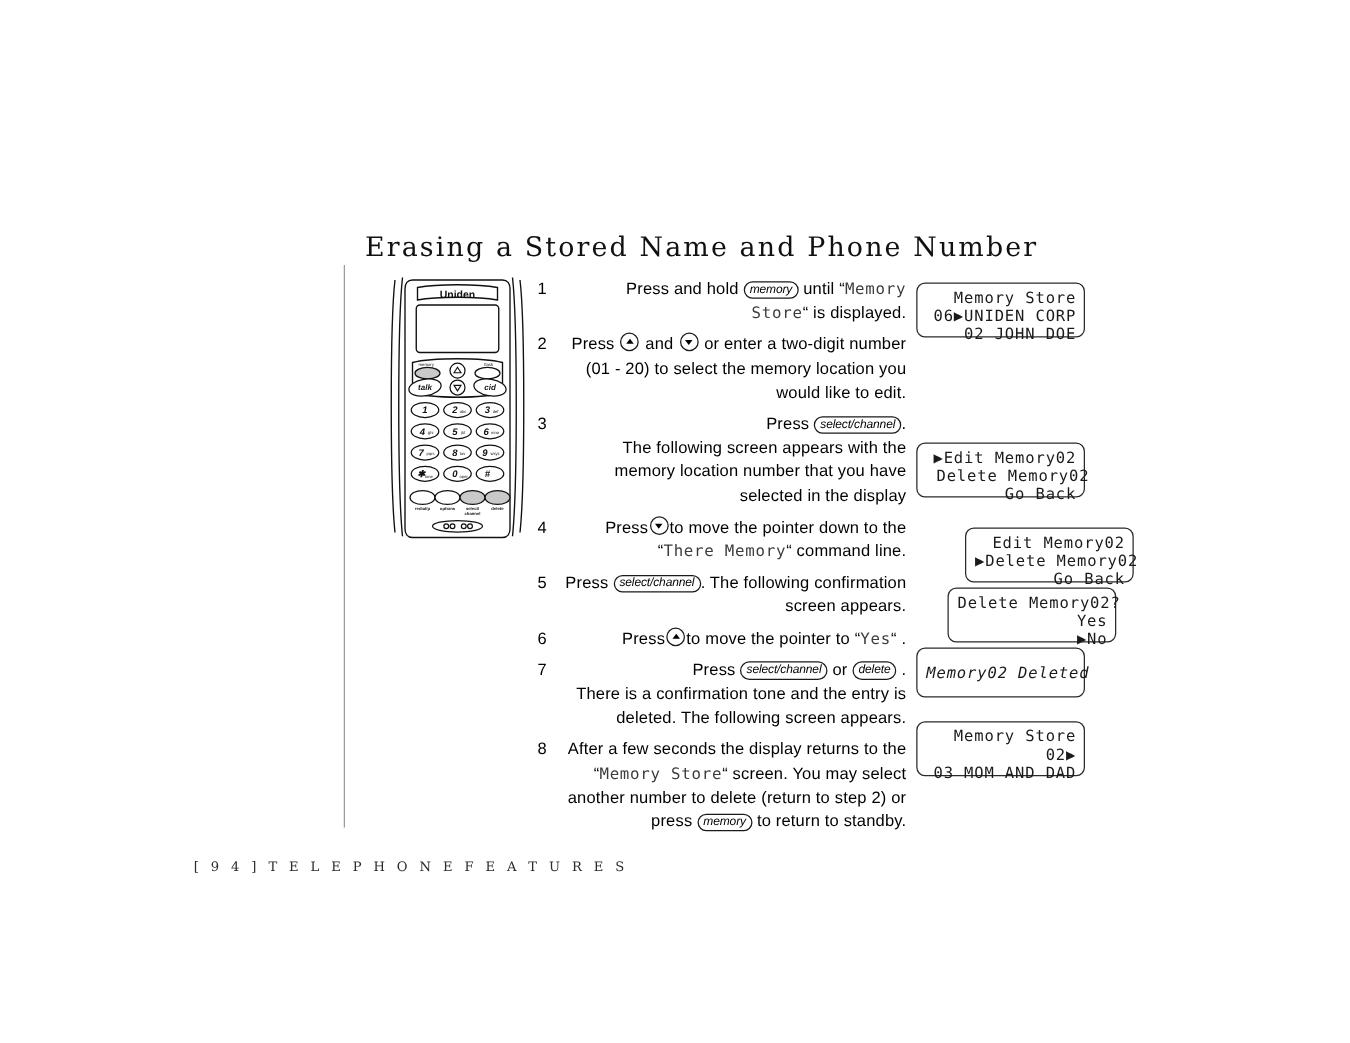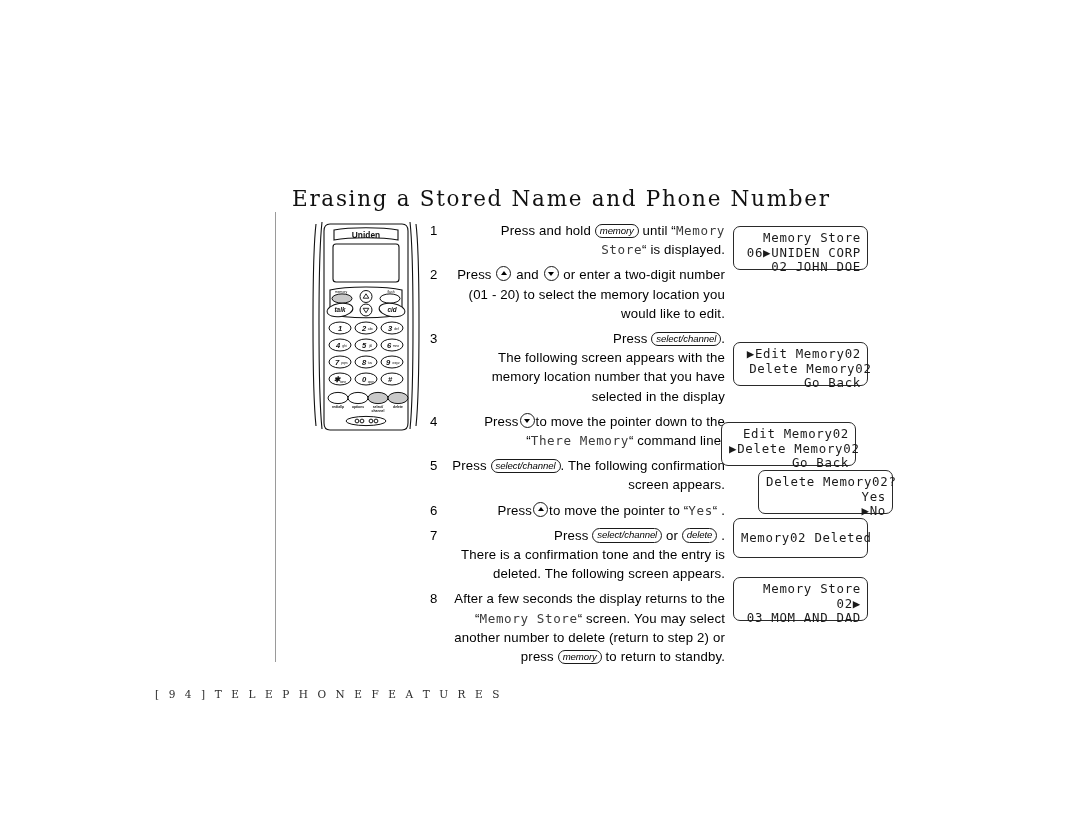--- a/index.html
+++ b/index.html
@@ -139,25 +139,25 @@
     font-family: "DejaVu Sans Mono", "Liberation Mono", monospace;
     font-size: 12.4px;
     line-height: 14.6px;
     letter-spacing: 0.7px;
     color: #1a1a1a;
     white-space: pre;
   }
   .lcd .row { display: block; height: 14.6px; }
 
   .lcd-memory-store-1 { left: 733px; top: 226px; width: 135px; height: 44px; }
-  .lcd-edit-menu      { left: 733px; top: 342px; width: 135px; height: 44px; }
-  .lcd-delete-menu    { left: 721px; top: 422px; width: 135px; height: 44px; }
+  .lcd-edit-menu      { left: 733px; top: 354px; width: 135px; height: 44px; }
+  .lcd-delete-menu    { left: 772px; top: 422px; width: 135px; height: 44px; }
   .lcd-confirm        { left: 733px; top: 470px; width: 135px; height: 44px; margin-left: 25px; }
   .lcd-deleted        { left: 733px; top: 518px; width: 135px; height: 40px;
-                        display: flex; align-items: center; }
+                        display: flex; align-items: center; font-style: italic; }
   .lcd-memory-store-2 { left: 733px; top: 577px; width: 135px; height: 44px; }
 
   
   .footer {
     position: absolute;
     left: 155px;
     top: 688px;
     font-family: "DejaVu Serif", "Liberation Serif", serif;
     font-size: 10.5px;
     letter-spacing: 3.1px;

